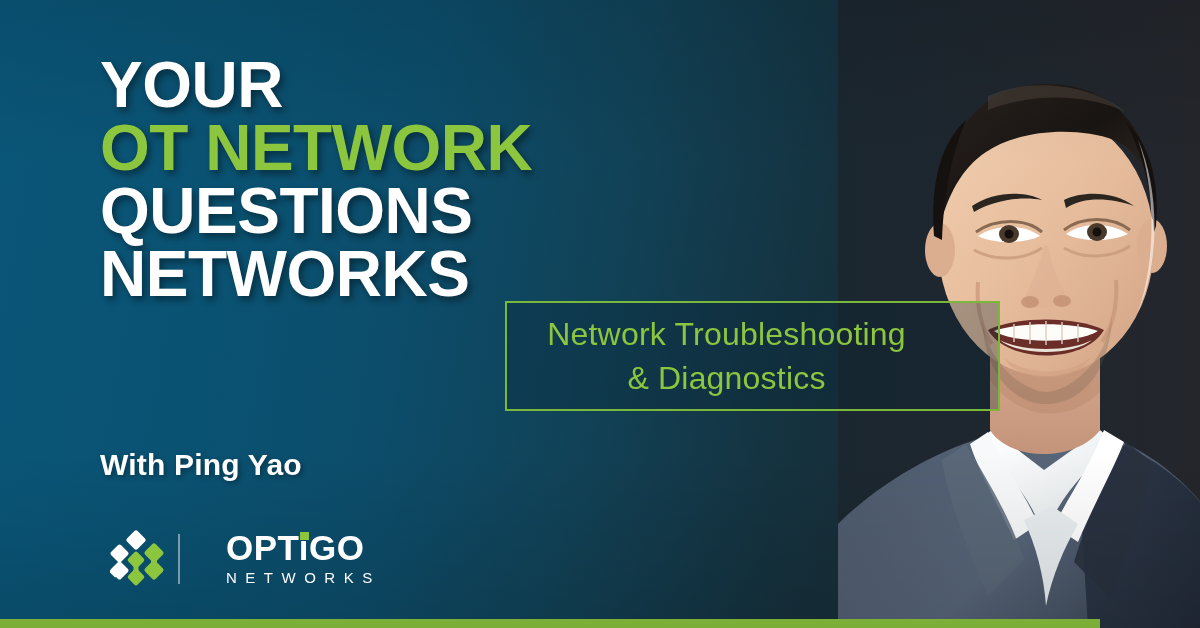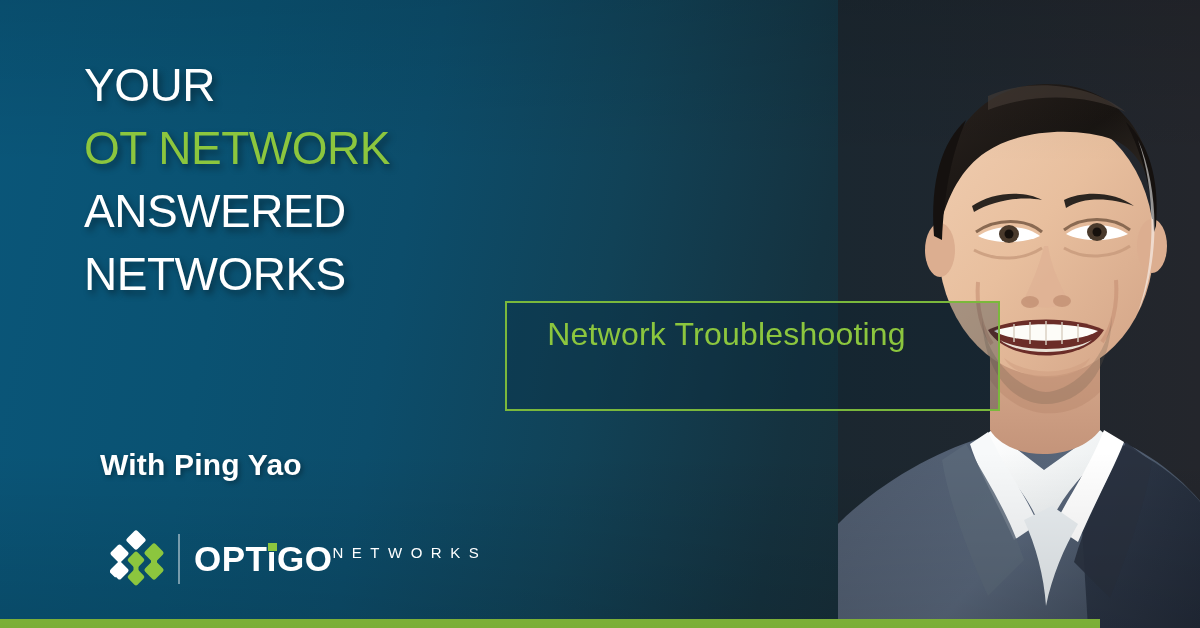--- a/index.html
+++ b/index.html
@@ -13,22 +13,22 @@
     background:linear-gradient(100deg,#0a5679 0%,#0a5272 20%,#0c4d6b 34%,#114257 50%,#15323f 66%,#1a2b33 80%,#1e242b 92%,#22242a 100%);
   }
   
   #vignette{
     position:absolute;inset:0;
     background:linear-gradient(180deg,rgba(0,0,0,0.10) 0%,rgba(0,0,0,0) 26%,rgba(0,0,0,0) 72%,rgba(0,0,0,0.12) 100%);
     pointer-events:none;
   }
   
   #headline{
-    position:absolute;left:84px;top:54px;width:470px;
-    font-weight:normal;font-size:46px;line-height:63px;
+    position:absolute;left:100px;top:54px;width:470px;
+    font-weight:bold;font-size:64px;line-height:63px;
     letter-spacing:-0.5px;color:#ffffff;
     text-shadow:3px 4px 7px rgba(0,0,0,0.42);
   }
   #headline .ln{display:block;white-space:nowrap;}
   #headline .grn{color:#8cc63e;}
   
   #topic-box{
     position:absolute;left:505px;top:301px;width:495px;height:110px;
     border:2px solid #7ab83c;box-sizing:border-box;
     background:rgba(10,38,54,0.30);
@@ -51,21 +51,21 @@
     font-size:29px;font-weight:normal;line-height:38px;letter-spacing:0.1px;
     text-shadow:2px 2px 5px rgba(0,0,0,0.35);
   }
   
   #logo{position:absolute;left:110px;top:528px;display:flex;align-items:center;height:62px;}
   #logo-mark{width:56px;height:58px;flex:none;}
   #logo-divider{
     width:2px;height:50px;margin:0 14px 0 12px;flex:none;
     background:rgba(255,255,255,0.45);
   }
-  #logo-words{display:flex;flex-direction:row;justify-content:center;}
+  #logo-words{display:flex;flex-direction:column;justify-content:center;margin-left:32px;}
   #logo-optigo{
     position:relative;color:#ffffff;font-weight:bold;font-size:35px;line-height:36px;
     letter-spacing:0.5px;
   }
   #logo-networks{
     color:#ffffff;font-size:15px;line-height:20px;letter-spacing:8.5px;
     font-weight:normal;margin-top:2px;
   }
   
   #photo{
@@ -189,27 +189,28 @@
     </svg>
   </div>
 
   <div id="accent-bar"></div>
 
   <div id="vignette"></div>
 
   <div id="headline">
     <span class="ln">YOUR</span>
     <span class="ln grn">OT NETWORK</span>
-    <span class="ln">ANSWERED</span>
+    <span class="ln">QUESTIONS</span>
     <span class="ln">NETWORKS</span>
   </div>
 
   <div id="topic-box"></div>
   <div id="topic-text">
     <span class="ln">Network Troubleshooting</span>
+    <span class="ln">&amp; Diagnostics</span>
   </div>
 
   <div id="speaker">
     <div id="speaker-name">With Ping Yao</div>
   </div>
 
   <div id="logo">
     <span id="logo-mark">
       <svg width="56" height="58" viewBox="0 0 56 58" xmlns="http://www.w3.org/2000/svg">
 

